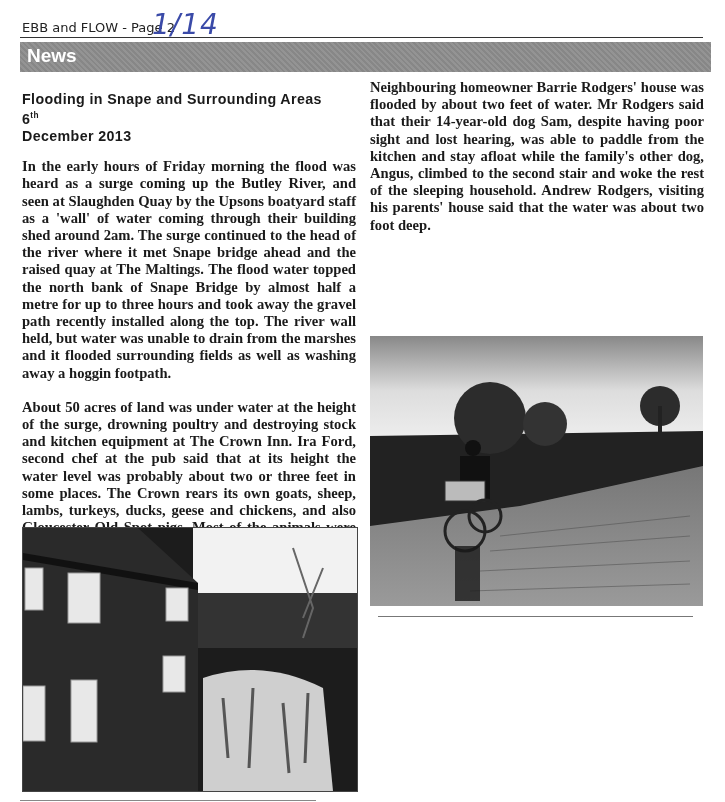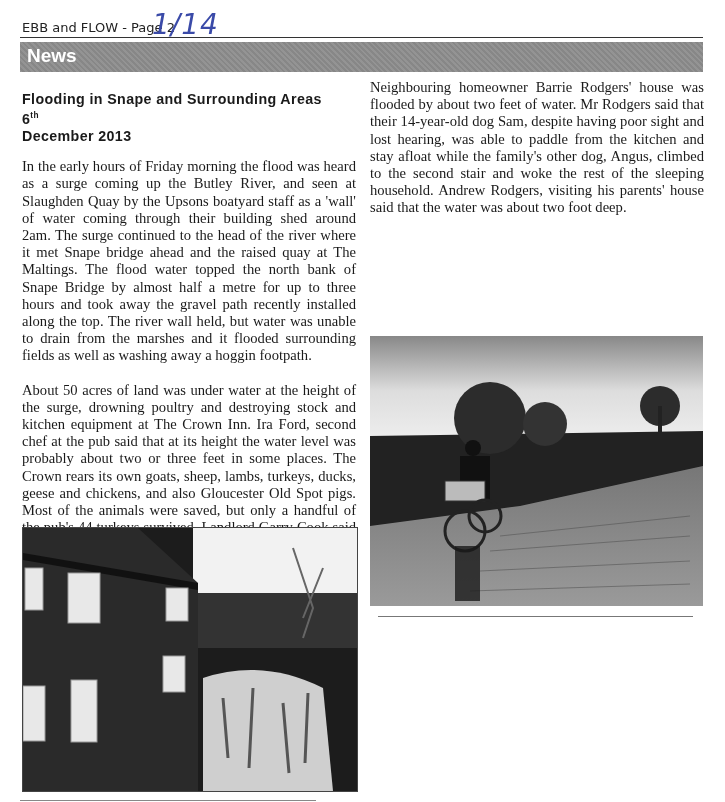--- a/index.html
+++ b/index.html
@@ -1,24 +1,24 @@
 <!DOCTYPE html>
 <html><head>
 <meta charset="utf-8">
 <style>
   html,body{margin:0;padding:0;background:#fff;}
   body{width:725px;height:802px;position:relative;overflow:hidden;color:#1a1a1a;}
   .hdr{position:absolute;left:22px;top:20px;font-family:"DejaVu Sans",sans-serif;font-size:13px;color:#222;}
   .hand{position:absolute;left:152px;top:8px;font-family:"DejaVu Sans",sans-serif;font-size:28px;color:#3a4aa8;font-style:italic;letter-spacing:1px;}
   .rule-top{position:absolute;left:20px;top:37px;width:683px;height:1px;background:#333;}
   .band{position:absolute;left:20px;top:42px;width:683px;height:30px;background:#8e8e8e;
-        background-image:repeating-linear-gradient(45deg,rgba(255,255,255,.05) 0 2px,rgba(0,0,0,.05) 2px 4px);}
+        background-image:repeating-linear-gradient(45deg,rgba(255,255,255,.05) 0 2px,rgba(0,0,0,.05) 2px 4px);padding-left:8px;}
   .band span{position:absolute;left:7px;top:3px;font-family:"Liberation Sans",sans-serif;font-weight:bold;font-size:19px;color:#fff;}
   .col{position:absolute;font-family:"Liberation Serif",serif;font-size:14.6px;line-height:17.2px;text-align:justify;}
-  .col p{margin:0 0 17px 0;}
+  .col p{margin:0 0 17px 0;font-weight:bold;}
   .left{left:22px;top:90px;width:334px;}
   .right{left:370px;top:79px;width:334px;}
   h1{font-family:"Liberation Sans",sans-serif;font-weight:bold;font-size:15.5px;line-height:17px;margin:0 0 14px 0;text-align:left;letter-spacing:.4px;transform:scaleX(.92);transform-origin:left;}
   h1 sup{font-size:9px;}
   .photo{position:absolute;overflow:hidden;background:#222;}
   .ph1{left:22px;top:527px;width:334px;height:263px;border:1px solid #444;}
   .ph2{left:370px;top:336px;width:333px;height:270px;}
   .rule-b1{position:absolute;left:20px;top:800px;width:296px;height:1px;background:#888;}
   .rule-b2{position:absolute;left:378px;top:616px;width:315px;height:1px;background:#777;}
 </style>

